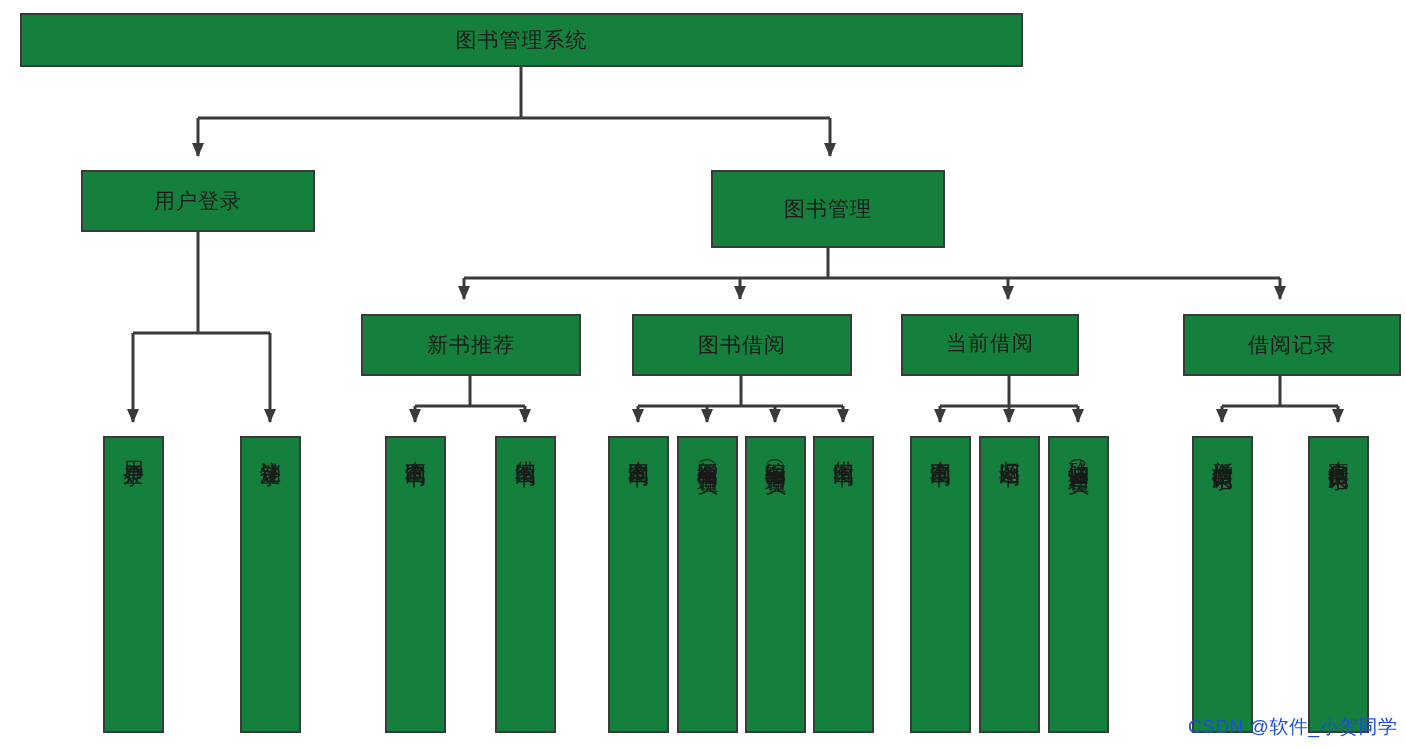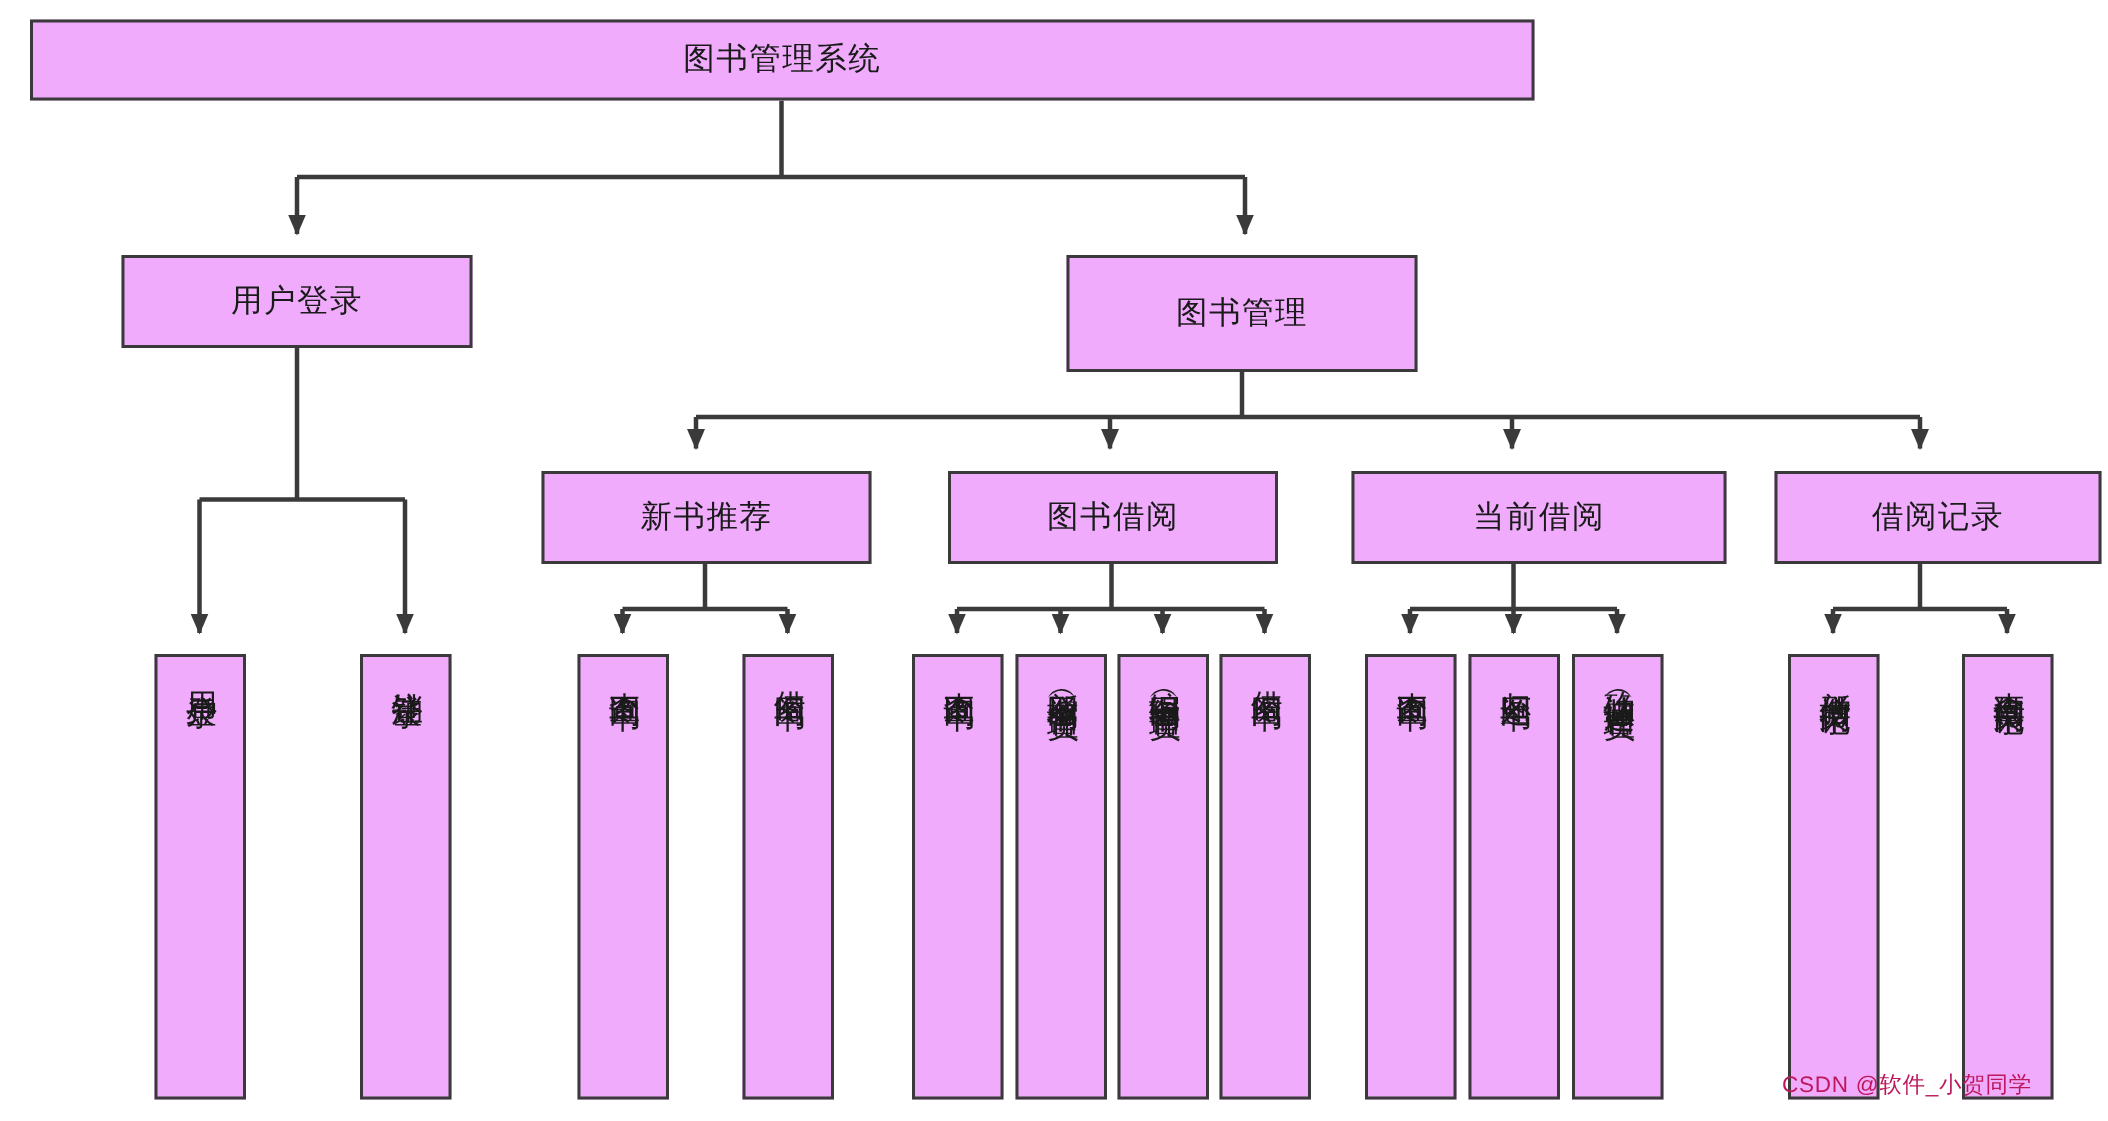--- a/index.html
+++ b/index.html
@@ -21,21 +21,21 @@
     position: absolute;
     left: 0;
     top: 0;
     width: 1405px;
     height: 747px;
   }
   .node {
     position: absolute;
     box-sizing: border-box;
     border: 2px solid #3a3a3a;
-    background: #f0abfc;
+    background: #15803d;
     display: flex;
     align-items: center;
     justify-content: center;
     color: #1a1a1a;
   }
   .node .lbl {
     display: block;
     text-align: center;
     line-height: 1.25;
   }
@@ -57,22 +57,22 @@
   .node.vert .lbl {
     writing-mode: vertical-rl;
     text-orientation: upright;
     font-size: 21px;
     line-height: 1.05;
     letter-spacing: 2px;
     white-space: nowrap;
   }
   .watermark {
     position: absolute;
-    font-size: 15px;
-    color: #be185d;
+    font-size: 19px;
+    color: #1d4ed8;
     letter-spacing: 0.5px;
     white-space: nowrap;
     pointer-events: none;
   }
 </style>
 </head>
 <body>
 
 <div id="canvas">
 
@@ -141,21 +141,21 @@
   <div class="node horiz" style="left:711px; top:170px; width:234px; height:78px;">
     <span class="lbl">图书管理</span>
   </div>
 
   <div class="node horiz" style="left:632px; top:314px; width:220px; height:62px;">
     <span class="lbl">图书借阅</span>
   </div>
   <div class="node horiz" style="left:361px; top:314px; width:220px; height:62px;">
     <span class="lbl">新书推荐</span>
   </div>
-  <div class="node horiz" style="left:901px; top:314px; width:250px; height:62px;">
+  <div class="node horiz" style="left:901px; top:314px; width:178px; height:62px;font-family:Liberation Mono, monospace;">
     <span class="lbl">当前借阅</span>
   </div>
   <div class="node horiz" style="left:1171px; top:314px; width:218px; height:62px;margin-left:12px;">
     <span class="lbl">借阅记录</span>
   </div>
 
   <div class="node vert" style="left:103px; top:436px; width:61px; height:297px;">
     <span class="lbl">用户登录</span>
   </div>
   <div class="node vert" style="left:240px; top:436px; width:61px; height:297px;">

